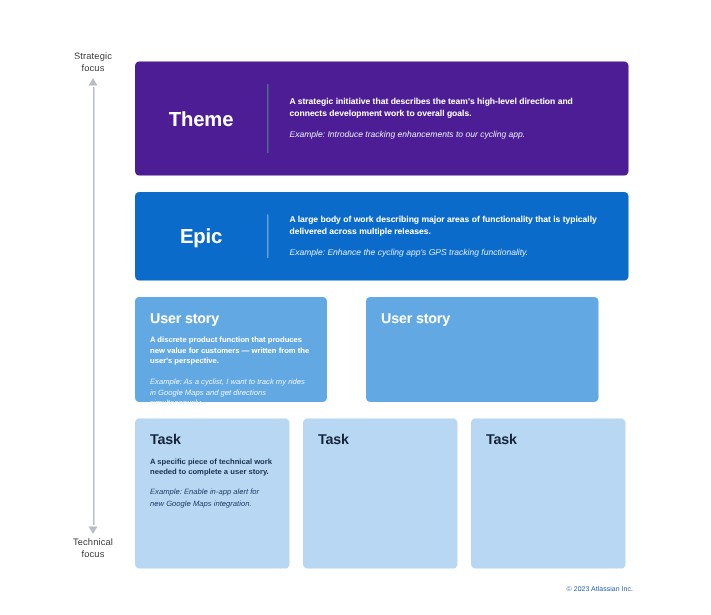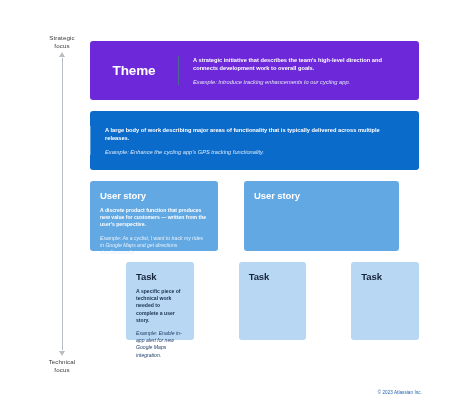--- a/index.html
+++ b/index.html
@@ -98,22 +98,22 @@
   }
   .row-wide .card-body-pane {
     flex: 1;
     display: flex;
     flex-direction: column;
     justify-content: center;
     padding: 10px 14px 10px 14px;
   }
 
   .theme-card {
-    background: #6d28d9;
-    height: 59px;
+    background: #4c1d95;
+    height: 76px;
     margin-bottom: 11px;
   }
   .theme-card .divider { background: #4a6b8f; }
   .theme-card .card-title {
     font-size: 13.5px;
     font-weight: bold;
     color: #ffffff;
     letter-spacing: -0.1px;
   }
   .theme-card .desc {
@@ -191,23 +191,22 @@
   .story-card.plain { width: 155px; }
 
   
   .row-task {
     display: flex;
     gap: 9px;
   }
   .task-card {
     background: #b8d7f2;
     width: 103px;
-    height: 78px;
+    height: 100px;
     padding: 9px 10px 8px 10px;
-    margin-left: 36px;
   }
   .task-card .card-title {
     font-size: 9.5px;
     font-weight: bold;
     color: #15243b;
     letter-spacing: -0.1px;
     margin-bottom: 6px;
   }
   .task-card .desc {
     font-size: 5.1px;
@@ -259,20 +258,23 @@
         <div class="card-title">Theme</div>
       </div>
       <div class="divider"></div>
       <div class="card-body-pane">
         <div class="desc">A strategic initiative that describes the team's high-level direction and connects development work to overall goals.</div>
         <div class="example">Example: Introduce tracking enhancements to our cycling app.</div>
       </div>
     </div>
 
     <div class="card row-wide epic-card">
+      <div class="card-title-pane">
+        <div class="card-title">Epic</div>
+      </div>
       <div class="divider"></div>
       <div class="card-body-pane">
         <div class="desc">A large body of work describing major areas of functionality that is typically delivered across multiple releases.</div>
         <div class="example">Example: Enhance the cycling app's GPS tracking functionality.</div>
       </div>
     </div>
 
     <div class="row-story">
       <div class="card story-card">
         <div class="card-title">User story</div>

